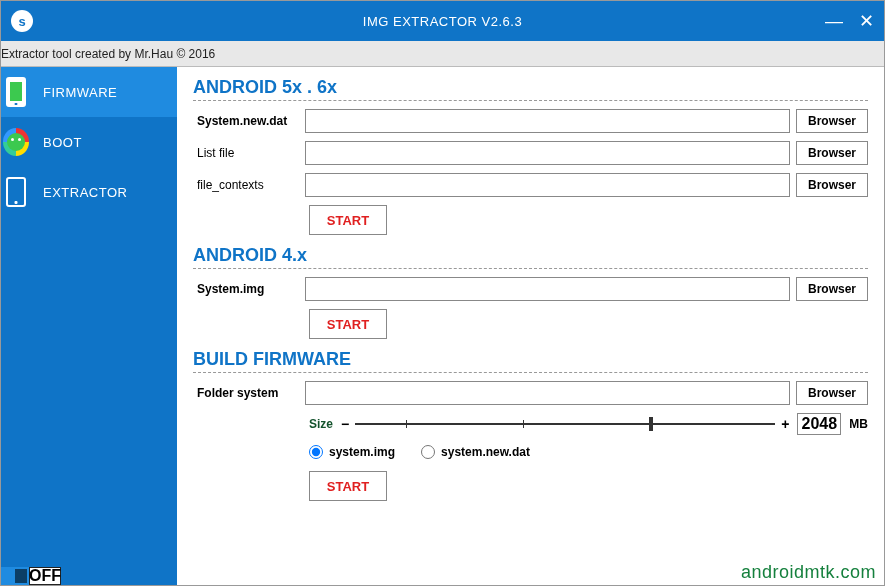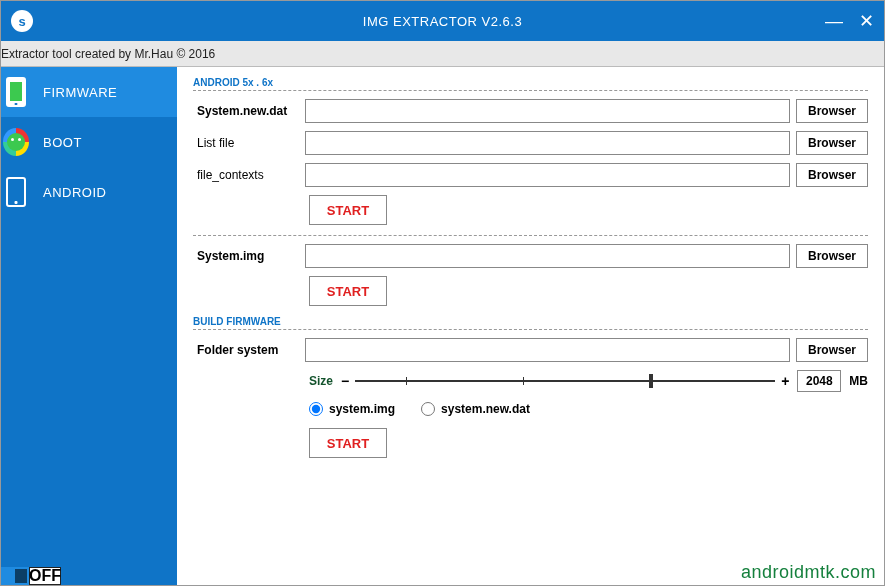--- a/index.html
+++ b/index.html
@@ -27,39 +27,39 @@
 .boot-icon { width: 28px; height: 28px; border-radius: 50%; background: conic-gradient(#e33 0 90deg, #fd0 90deg 180deg, #3c9 180deg 270deg, #39f 270deg 360deg); display:flex; align-items:center; justify-content:center; }
 .boot-icon .inner { width: 18px; height: 18px; border-radius: 50%; background: #3cc94f; position: relative; }
 .boot-icon .inner::before, .boot-icon .inner::after { content: ''; position: absolute; width: 3px; height: 3px; background: #fff; border-radius: 50%; top: 5px; }
 .boot-icon .inner::before { left: 4px; }
 .boot-icon .inner::after { right: 4px; }
 .recov-icon { width: 20px; height: 30px; border: 2px solid #fff; border-radius: 3px; position: relative; }
 .recov-icon .dot { position: absolute; bottom: 1px; left: 50%; transform: translateX(-50%); width: 3px; height: 3px; background: #fff; border-radius: 1px; }
 
 .content { flex: 1; padding: 10px 16px 0 16px; overflow: hidden; position: relative; }
 
-.section-title { color: #0f74c7; font-weight: bold; font-size: 10px; margin-bottom: 2px; }
+.section-title { color: #0f74c7; font-weight: bold; font-size: 18px; margin-bottom: 2px; }
 .dashed { border: none; border-top: 1px dashed #999; margin-bottom: 8px; }
 
 .row { display: flex; align-items: center; margin-bottom: 8px; }
 .row .label { width: 112px; font-size: 12px; padding-left: 4px; }
 .row .label.bold { font-weight: bold; }
 .row input.text { flex: 1; height: 24px; border: 1px solid #888; padding: 0 4px; font-size: 12px; }
 .row .browse { width: 72px; height: 24px; margin-left: 6px; border: 1px solid #888; background: #fff; font-weight: bold; font-size: 12px; cursor: pointer; }
 
 .start-btn { margin-left: 116px; width: 78px; height: 30px; border: 1px solid #888; background: #fff; color: #e02020; font-weight: bold; font-size: 13px; cursor: pointer; margin-bottom: 10px; }
 
 .size-row { display: flex; align-items: center; margin-left: 116px; margin-bottom: 10px; gap: 8px; font-size: 12px; }
 .size-row .size-label { color: #14532d; font-weight: bold; }
 .size-row .slider-wrap { flex: 1; position: relative; height: 20px; display: flex; align-items: center; }
 .size-row .slider-wrap .sign { font-weight: bold; font-size: 14px; }
 .size-row .track { flex: 1; height: 2px; background: #333; margin: 0 6px; position: relative; }
 .size-row .track .thumb { position: absolute; top: -6px; width: 4px; height: 14px; background: #333; left: 70%; }
 .size-row .track .tick { position:absolute; top:-3px; width:1px; height:8px; background:#333; }
-.size-row .size-val { width: 44px; height: 22px; border: 1px solid #888; text-align: center; font-size: 12px; font-weight: bold; }
+.size-row .size-val { width: 44px; height: 22px; border: 1px solid #888; text-align: center; font-size: 16px; font-weight: bold; }
 .size-row .mb { font-weight: bold; }
 
 .radio-row { display: flex; align-items: center; margin-left: 116px; gap: 26px; font-size: 12px; margin-bottom: 12px; }
 .radio-row label { display: flex; align-items: center; gap: 6px; font-weight: bold; cursor: pointer; }
 .radio-row input { width: 14px; height: 14px; }
 
 .toggle { position: absolute; left: 0; bottom: 0; display: flex; height: 18px; }
 .toggle .sw { width: 28px; background: #1f8be0; position: relative; }
 .toggle .sw::after { content:''; position:absolute; right:2px; top:2px; width:12px; height:14px; background:#0b3e66; }
 .toggle .lbl { width: 32px; background: #fff; border: 1px solid #222; font-size: 16px; font-weight: bold; display:flex; align-items:center; justify-content:center; }
@@ -99,21 +99,21 @@
           </div>
       </div>
       <span>BOOT</span>
     </div>
     <div class="side-item">
       <div class="side-icon">
         <div class="recov-icon">
             <div class="dot"></div>
           </div>
       </div>
-      <span>ANDROID</span>
+      <span>EXTRACTOR</span>
     </div>
   </div>
 
   <div class="content">
 
     <div class="section-title">ANDROID 5x . 6x</div>
     <hr class="dashed">
     <div class="row">
       <div class="label bold">System.new.dat</div>
       <input class="text" value="" style="">
@@ -124,20 +124,21 @@
       <input class="text" value="" style="">
       <button class="browse">Browser</button>
     </div>
     <div class="row">
       <div class="label">file_contexts</div>
       <input class="text" value="" style="">
       <button class="browse">Browser</button>
     </div>
     <button class="start-btn">START</button>
 
+    <div class="section-title">ANDROID 4.x</div>
     <hr class="dashed">
     <div class="row">
       <div class="label bold">System.img</div>
       <input class="text" value="" style="">
       <button class="browse">Browser</button>
     </div>
     <button class="start-btn">START</button>
 
     <div class="section-title">BUILD FIRMWARE</div>
     <hr class="dashed">

